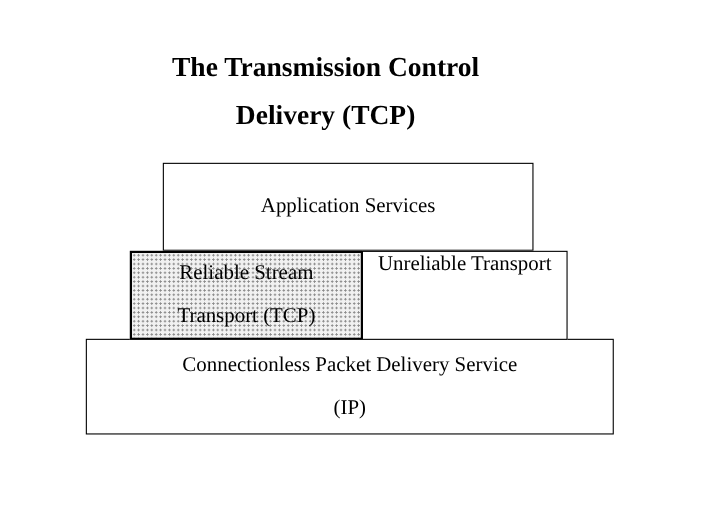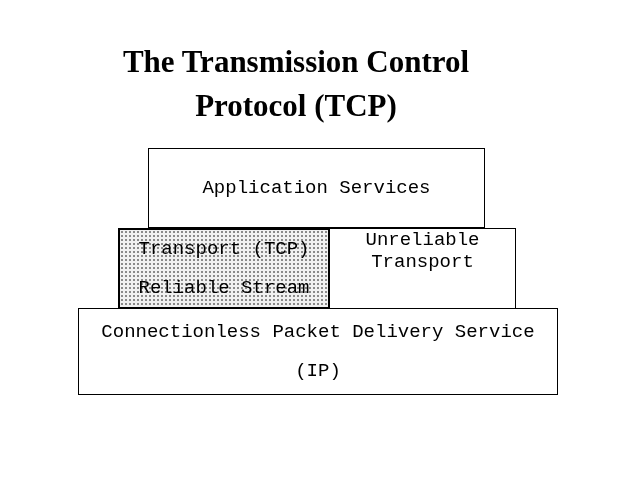--- a/index.html
+++ b/index.html
@@ -15,38 +15,37 @@
     font-family: "Liberation Serif", serif;
     color: #000000;
     overflow: hidden;
   }
   .title {
     position: absolute;
     top: 40px;
     left: 0;
     width: 592px;
     text-align: center;
-    font-size: 31px;
+    font-size: 25px;
     font-weight: bold;
     line-height: 44px;
   }
   .title span { display: block; }
   .box {
     position: absolute;
     box-sizing: border-box;
     background: #ffffff;
     border: 1px solid #000000;
     display: flex;
     flex-direction: column;
     justify-content: center;
     align-items: center;
     text-align: center;
     font-size: 19px;
     gap: 17px;
-    font-family: Liberation Mono, monospace;
   }
   .box span { display: block; }
   .box-app {
     left: 148px;
     top: 148px;
     width: 337px;
     height: 80px;
     z-index: 1;
   }
   .box-tcp {
@@ -76,30 +75,30 @@
     z-index: 1;
   }
 </style>
 </head>
 <body>
 
 <div class="slide">
 
   <div class="title">
     <span>The Transmission Control</span>
-    <span>Protocol (TCP)</span>
+    <span>Delivery (TCP)</span>
   </div>
 
   <div class="box box-app">
     <span>Application Services</span>
   </div>
 
   <div class="box box-tcp">
+    <span>Reliable Stream</span>
     <span>Transport (TCP)</span>
-    <span>Reliable Stream</span>
   </div>
 
   <div class="box box-udp">
     <span>Unreliable Transport</span>
   </div>
 
   <div class="box box-ip">
     <span>Connectionless Packet Delivery Service</span>
     <span>(IP)</span>
   </div>

